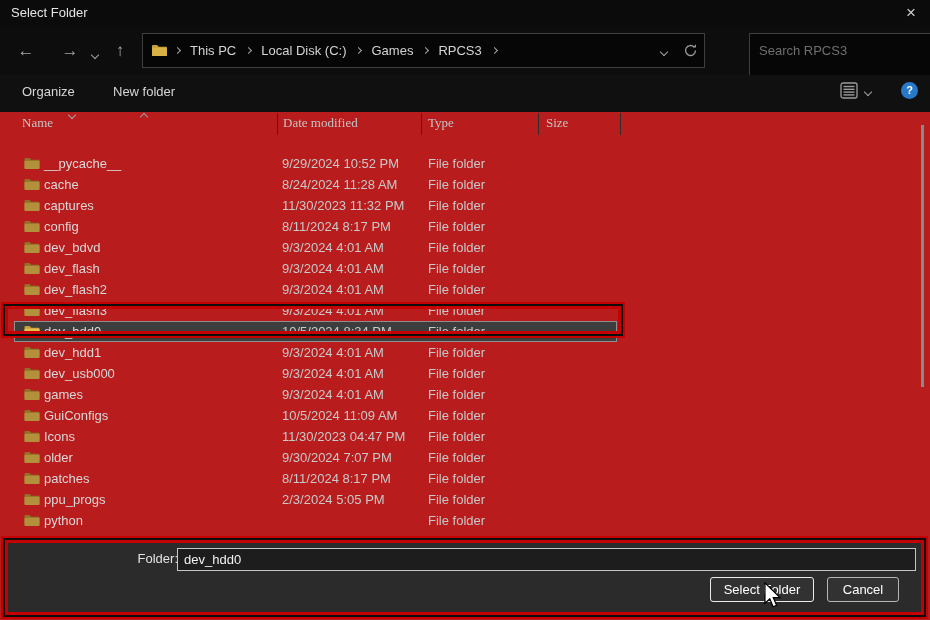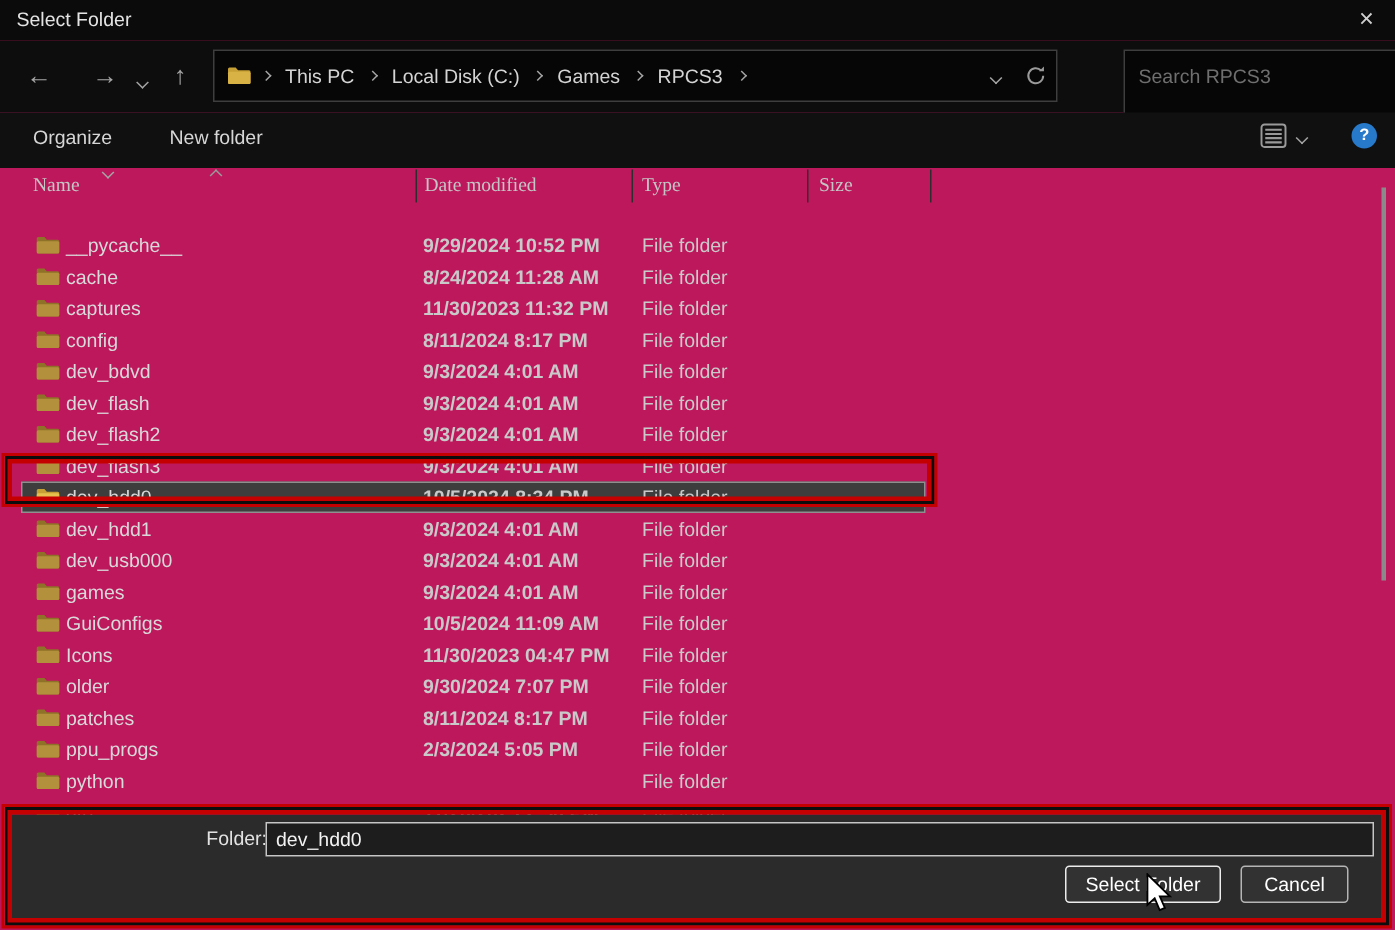--- a/index.html
+++ b/index.html
@@ -1,19 +1,19 @@
 <!DOCTYPE html>
 <html><head>
 <meta charset="utf-8">
 <style>
   * { margin:0; padding:0; box-sizing:border-box; }
   html,body { background:#000; }
   #window {
     position:relative; width:930px; height:620px; overflow:hidden;
-    background:#be185d; font-family:"Liberation Sans", sans-serif;
+    background:#b91c1c; font-family:"Liberation Sans", sans-serif;
     font-size:13px; color:#d6d6d6; cursor:default;
   }
   
   .titlebar { position:absolute; left:0; top:0; width:930px; height:27px; background:#0b0b0b; }
   .title { position:absolute; left:11px; top:5px; color:#e4e4e4; font-size:13px; }
   .close-btn { position:absolute; right:4px; top:0; width:30px; height:26px; text-align:center;
     line-height:25px; color:#cfcfcf; font-size:17px; }
   
   .navbar { position:absolute; left:0; top:27px; width:930px; height:48px; background:#0d0d0d; }
   .navbtn { position:absolute; top:9px; width:30px; height:30px; color:#a5a5a5;
@@ -44,21 +44,21 @@
   .sort-ind { position:absolute; left:141px; top:2px; width:6px; height:6px;
     border-left:1.3px solid #9a9a9a; border-top:1.3px solid #9a9a9a; transform:rotate(45deg); }
   #rows { position:absolute; left:0; top:141px; width:930px;margin-top:12px; }
   .row { position:relative; height:21px; width:626px; }
   .sel-bg { display:none; }
   .row.selected .sel-bg { display:block; position:absolute; left:14px; top:0; width:603px; height:21px;
     background:#3d3d3d; border:1px solid #8f8f8f; }
   .cell { position:absolute; top:0; line-height:21px; white-space:nowrap; }
   .c-icon { left:24px; top:4px; line-height:normal; }
   .c-name { left:44px; color:#d9d9d9; }
-  .c-date { left:282px; color:#c9c9c9;font-weight:bold; }
+  .c-date { left:282px; color:#c9c9c9; }
   .c-type { left:428px; color:#c9c9c9; }
   .folder-back { fill:#8f7227; }
   .folder-front { fill:#b3913c; }
   .row.selected .folder-back { fill:#c7a035; }
   .row.selected .folder-front { fill:#e7c14e; }
   .scroll-thumb { position:absolute; left:921px; top:125px; width:3px; height:262px; background:#8a8a8a; }
   
   .red-ring { position:absolute; border:2px solid #c40000; pointer-events:none; z-index:40;
     box-shadow: inset 0 0 0 2px #0d0d0d, inset 0 0 0 5px #c40000; }
   #row-ring { left:1px; top:302px; width:624px; height:36px; }

